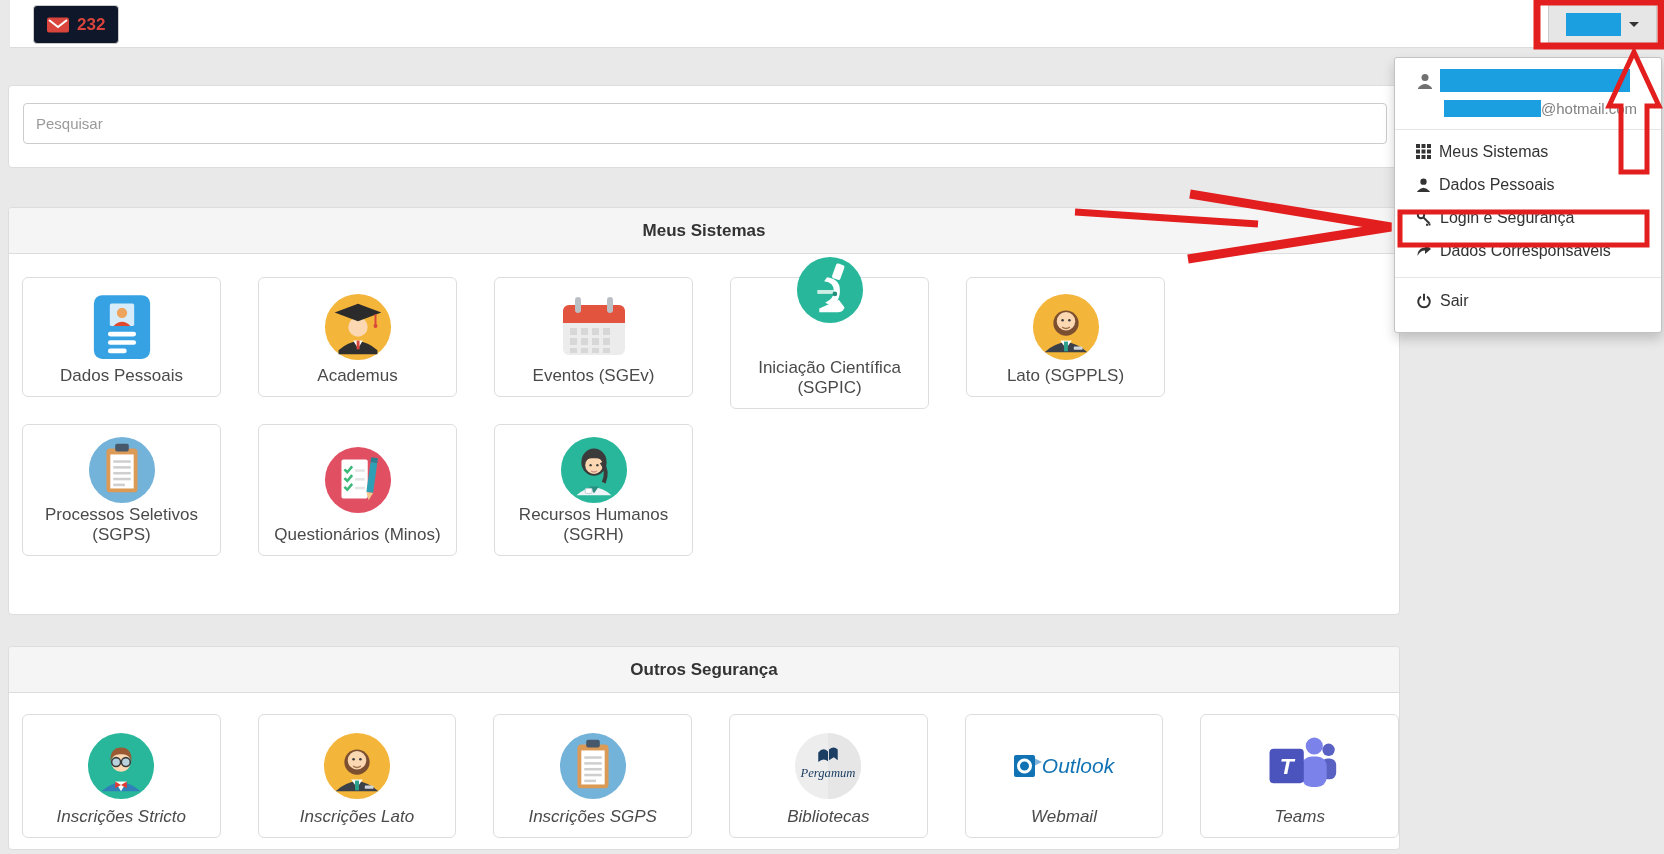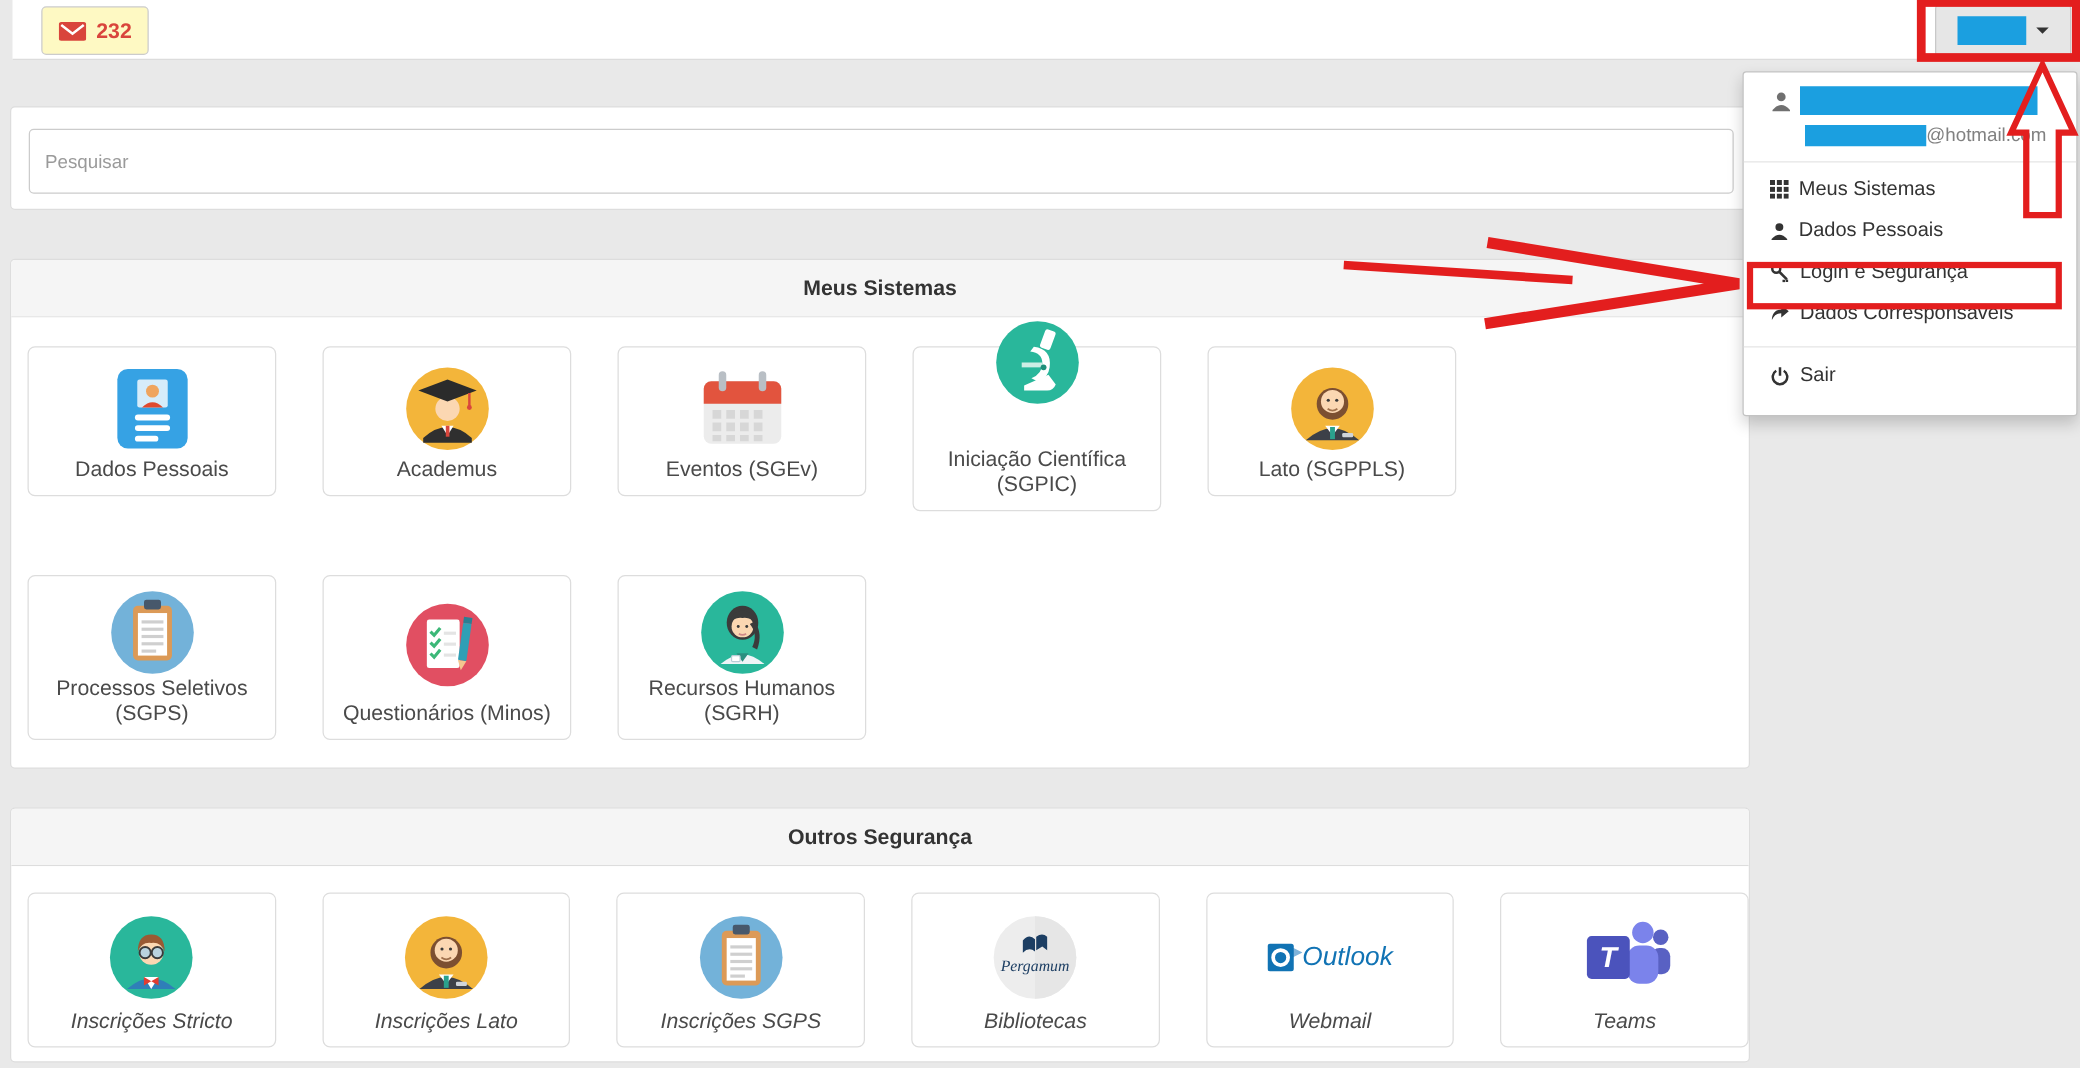--- a/index.html
+++ b/index.html
@@ -2,49 +2,49 @@
 <html><head>
 <meta charset="utf-8">
 <style>
   html,body{margin:0;padding:0;}
   body{font-family:"Liberation Sans", sans-serif; background:#e9e9e9;}
   #page{position:relative;width:1664px;height:854px;overflow:hidden;background:#e9e9e9;}
 
   
   #topbar{position:absolute;left:10px;top:0;width:1654px;height:47px;background:#fff;border-bottom:1px solid #dcdcdc;}
   #mail-button{position:absolute;left:23px;top:5px;height:37px;padding:0 13px;display:flex;align-items:center;gap:8px;
-    background:#fef9c3;border:1px solid #ccc;border-radius:4px;cursor:pointer;}
+    background:#0f172a;border:1px solid #ccc;border-radius:4px;cursor:pointer;}
   #mail-count{color:#d9453c;font-weight:bold;font-size:17px;}
   #user-button{position:absolute;left:1538px;top:3px;width:107px;height:41px;background:#e6e6e6;border:1px solid #c8c8c8;
     border-radius:4px;display:flex;align-items:center;justify-content:center;gap:8px;cursor:pointer;}
   .redact{background:#1b9fe0;display:inline-block;}
   #user-button .redact{width:55px;height:23px;}
   .caret{width:0;height:0;border-left:5px solid transparent;border-right:5px solid transparent;border-top:5px solid #333;}
 
   
   .panel{position:absolute;background:#fff;border:1px solid #ddd;border-radius:4px;box-sizing:border-box;}
   #search-panel{left:8px;top:85px;width:1392px;height:83px;}
-  #search-input{position:absolute;left:14px;top:17px;width:1364px;height:52px;box-sizing:border-box;
+  #search-input{position:absolute;left:14px;top:17px;width:1364px;height:41px;box-sizing:border-box;
     border:1px solid #ccc;border-radius:4px;padding:6px 12px;font-size:15px;color:#c2410c;font-family:inherit;}
   #search-input::placeholder{color:#9a9a9a;opacity:1;}
 
   #sistemas-panel{left:8px;top:207px;width:1392px;height:408px;}
   #servicos-panel{left:8px;top:646px;width:1392px;height:204px;}
   .panel-heading{height:45px;background:#f5f5f5;border-bottom:1px solid #ddd;border-radius:3px 3px 0 0;
     display:flex;align-items:center;justify-content:center;font-size:17px;font-weight:bold;color:#333;}
 
   .cards-row{display:flex;align-items:flex-start;gap:37px;padding-left:13px;}
   .row-1{margin-top:23px;}
   .row-2{margin-top:15px;}
   .row-3{margin-top:21px;}
   .card{width:199px;box-sizing:border-box;background:#fff;border:1px solid #ddd;border-radius:6px;cursor:pointer;
     display:flex;flex-direction:column;align-items:center;justify-content:flex-end;padding:10px 6px 9px;}
   .card .icon-wrap{flex:1 0 auto;display:flex;align-items:center;justify-content:center;}
   .card-label{width:172px;text-align:center;font-size:17px;color:#4a4a4a;line-height:1.22;}
-  .h105{height:105px;} .h120{height:120px;} .h124{height:124px;font-style:italic;} .h140{height:132px;margin-top:36px;} .h147{height:132px;gap:33px;}
+  .h105{height:105px;} .h120{height:120px;} .h124{height:124px;font-style:italic;} .h140{height:132px;} .h147{height:132px;gap:33px;}
 
   
   #dropdown{position:absolute;left:1394px;top:57px;width:268px;height:276px;background:#fff;border:1px solid #c3c3c3;
     border-radius:3px;box-shadow:0 6px 12px rgba(0,0,0,.18);z-index:40;box-sizing:border-box;}
   .dd-user{padding:11px 10px 0 21px;}
   .dd-name-row{display:flex;align-items:center;gap:6px;}
   .dd-name-row .redact{width:190px;height:23px;}
   .dd-email-row{display:flex;align-items:center;margin:8px 0 0 28px;font-size:15px;color:#818181;}
   .dd-email-row .redact{width:97px;height:17px;}
   .dd-divider{height:1px;background:#e5e5e5;margin:12px 0 5px 0;}

